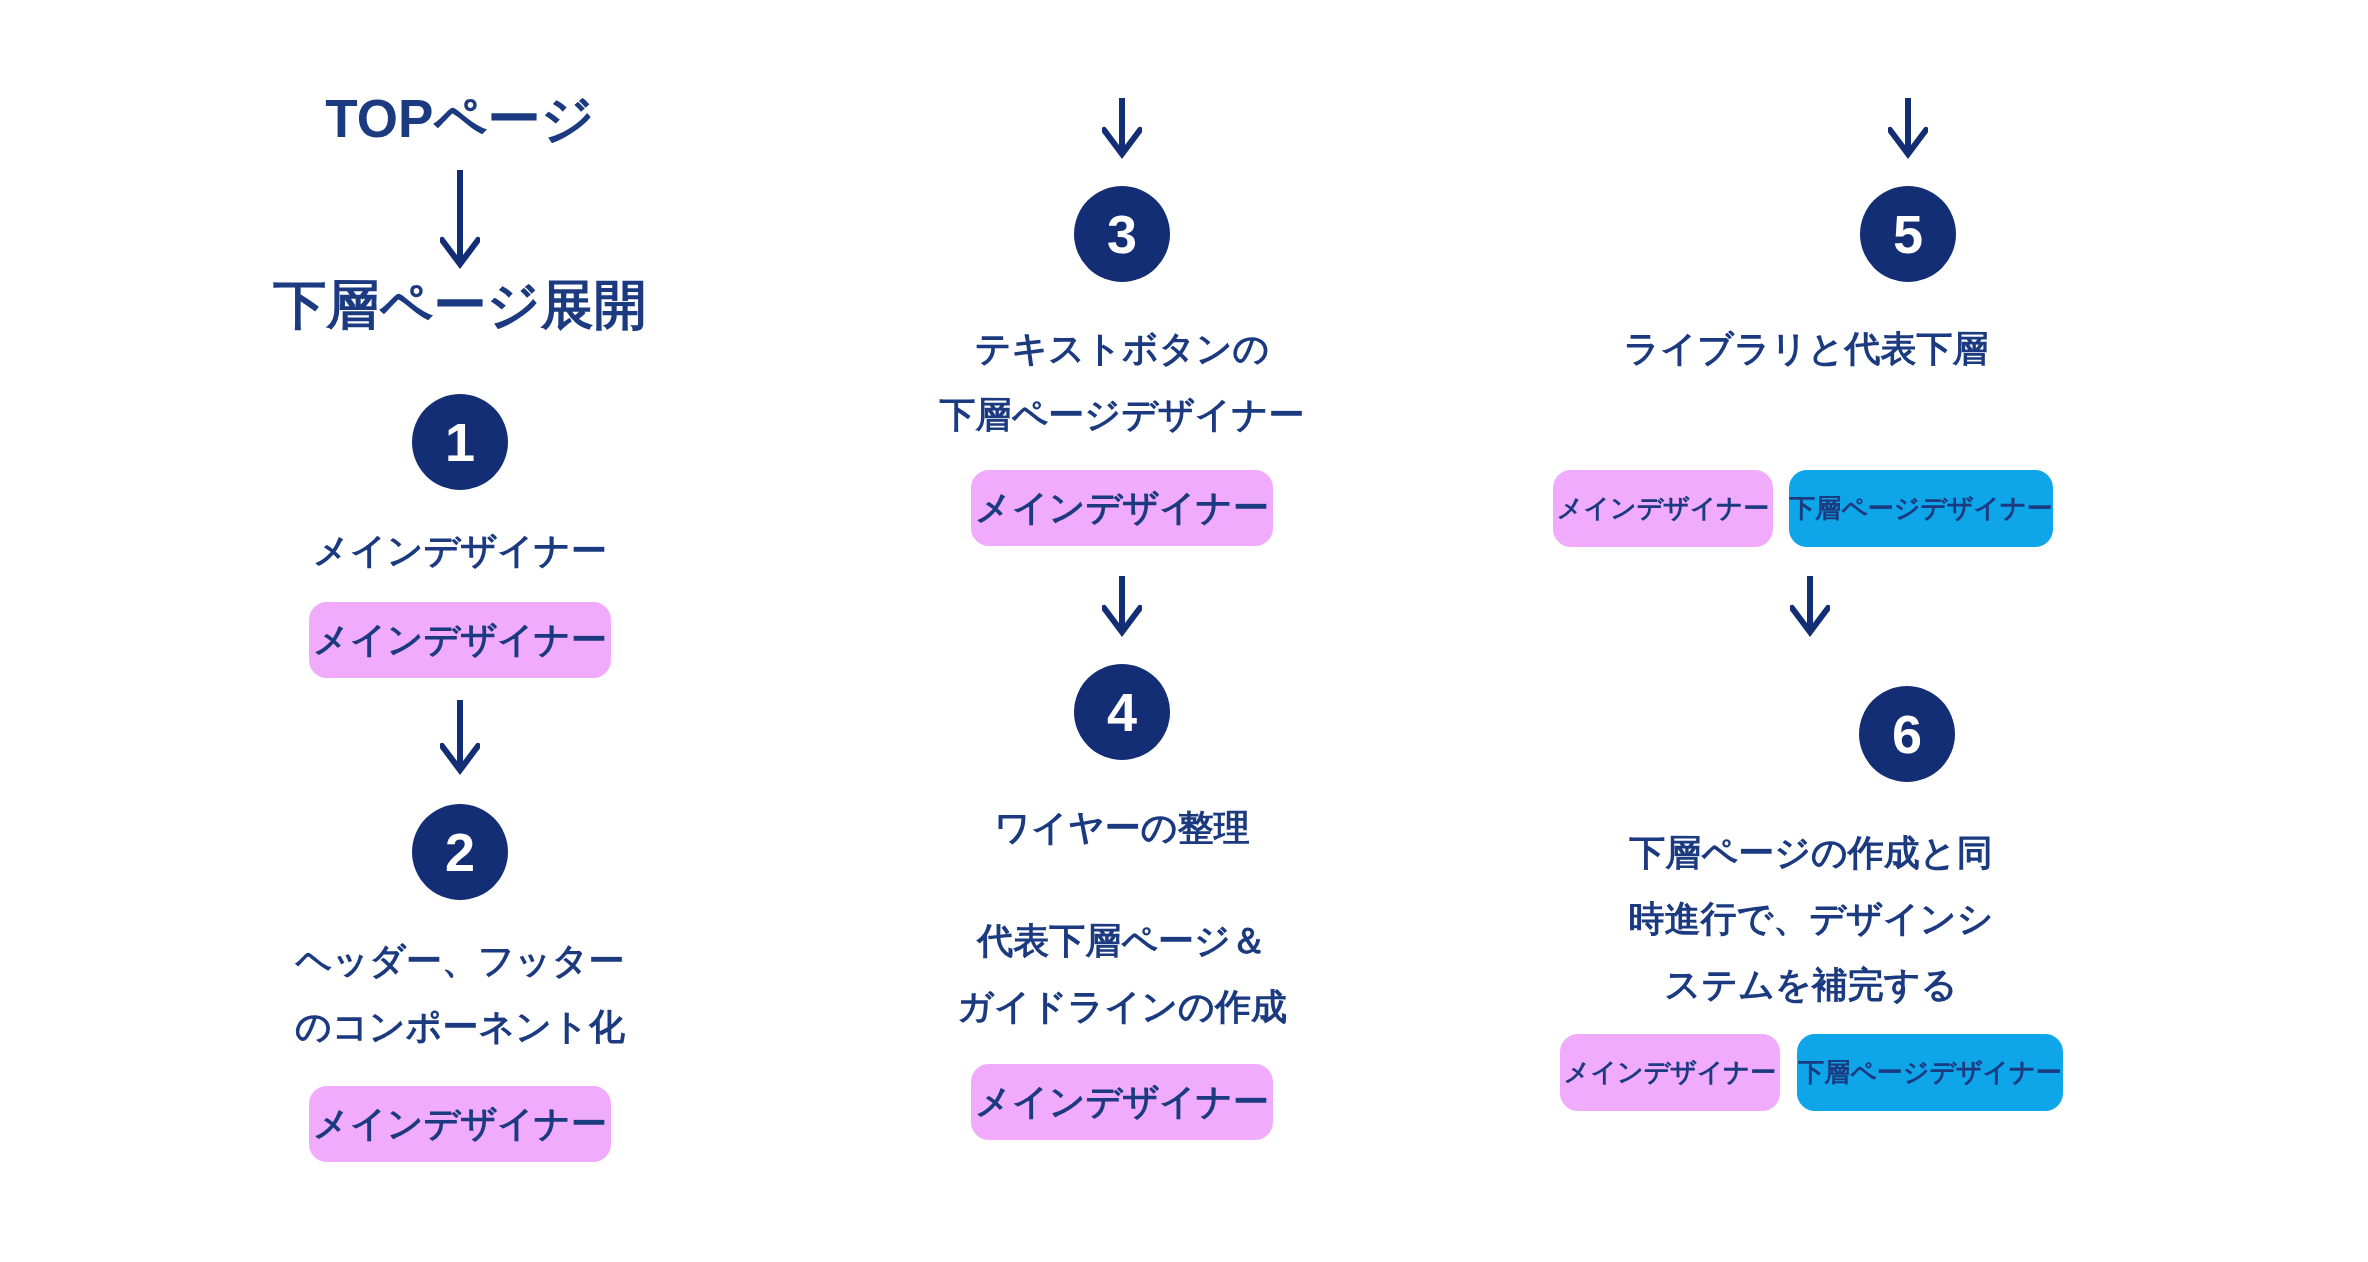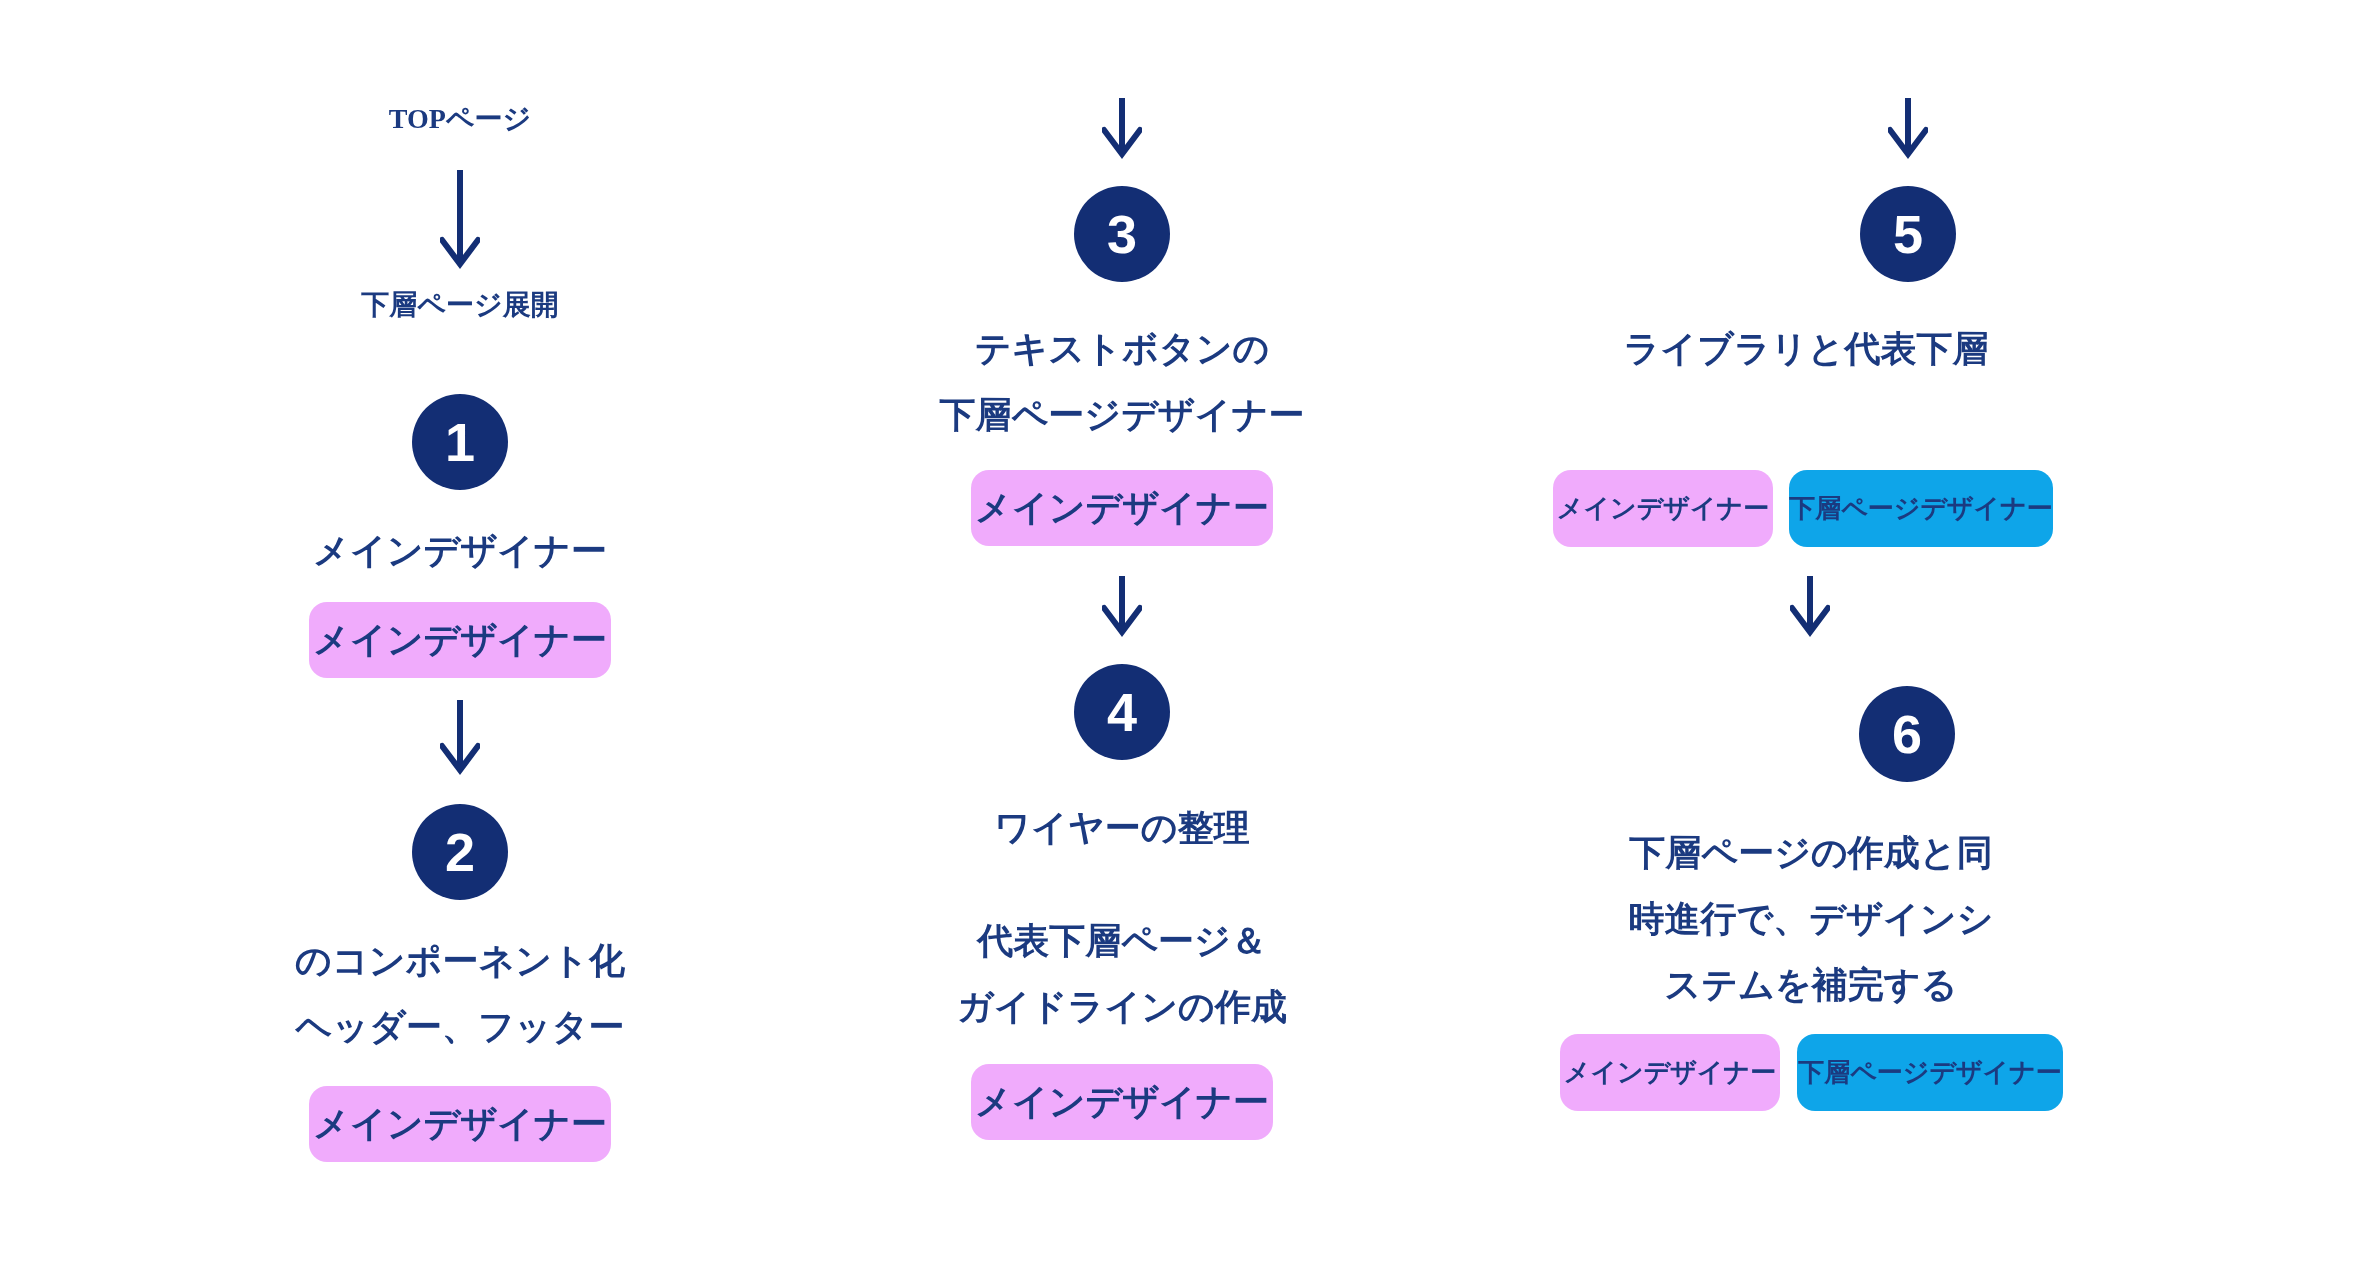--- a/index.html
+++ b/index.html
@@ -9,21 +9,21 @@
     background:#ffffff;
     font-family:"Liberation Sans","DejaVu Sans",sans-serif;
     overflow:hidden;
   }
   .txt{
     position:absolute;
     color:#1B3A80;
     font-weight:700;
     text-align:center;
   }
-  .fs40{font-size:28px;line-height:50px;font-family:Liberation Serif, serif;}
+  .fs40{font-size:53px;line-height:50px;}
   .fs44{font-size:36px;line-height:66px;}
   .circle{
     position:absolute;
     width:96px;height:96px;
     border-radius:50%;
     background:#132E74;
     display:flex;align-items:center;justify-content:center;
     color:#ffffff;
     font-size:54px;font-weight:700;
   }
@@ -65,22 +65,22 @@
   <svg class="arrow" style="left:440px;top:698px;" width="40" height="78" viewBox="0 0 40 78">
     <line x1="20" y1="2" x2="20" y2="68" stroke="#132E74" stroke-width="6"></line>
     <polyline points="2,48 20,72 38,48" fill="none" stroke="#132E74" stroke-width="6" stroke-linecap="round" stroke-linejoin="miter"></polyline>
   </svg>
 
   <div class="circle" style="left:412px;top:804px;">
     <span>2</span>
   </div>
 
   <div class="txt fs44" style="left:140px;top:928px;width:640px;">
+    <div>ヘッダー、フッター</div>
     <div>のコンポーネント化</div>
-    <div>ヘッダー、フッター</div>
   </div>
 
   <div class="badge badge-yellow badge-lg" style="left:309px;top:1086px;">メインデザイナー</div>
 
   <svg class="arrow" style="left:1102px;top:96px;" width="40" height="64" viewBox="0 0 40 64">
     <line x1="20" y1="2" x2="20" y2="54" stroke="#132E74" stroke-width="6"></line>
     <polyline points="2,34 20,58 38,34" fill="none" stroke="#132E74" stroke-width="6" stroke-linecap="round" stroke-linejoin="miter"></polyline>
   </svg>
 
   <div class="circle" style="left:1074px;top:186px;">

